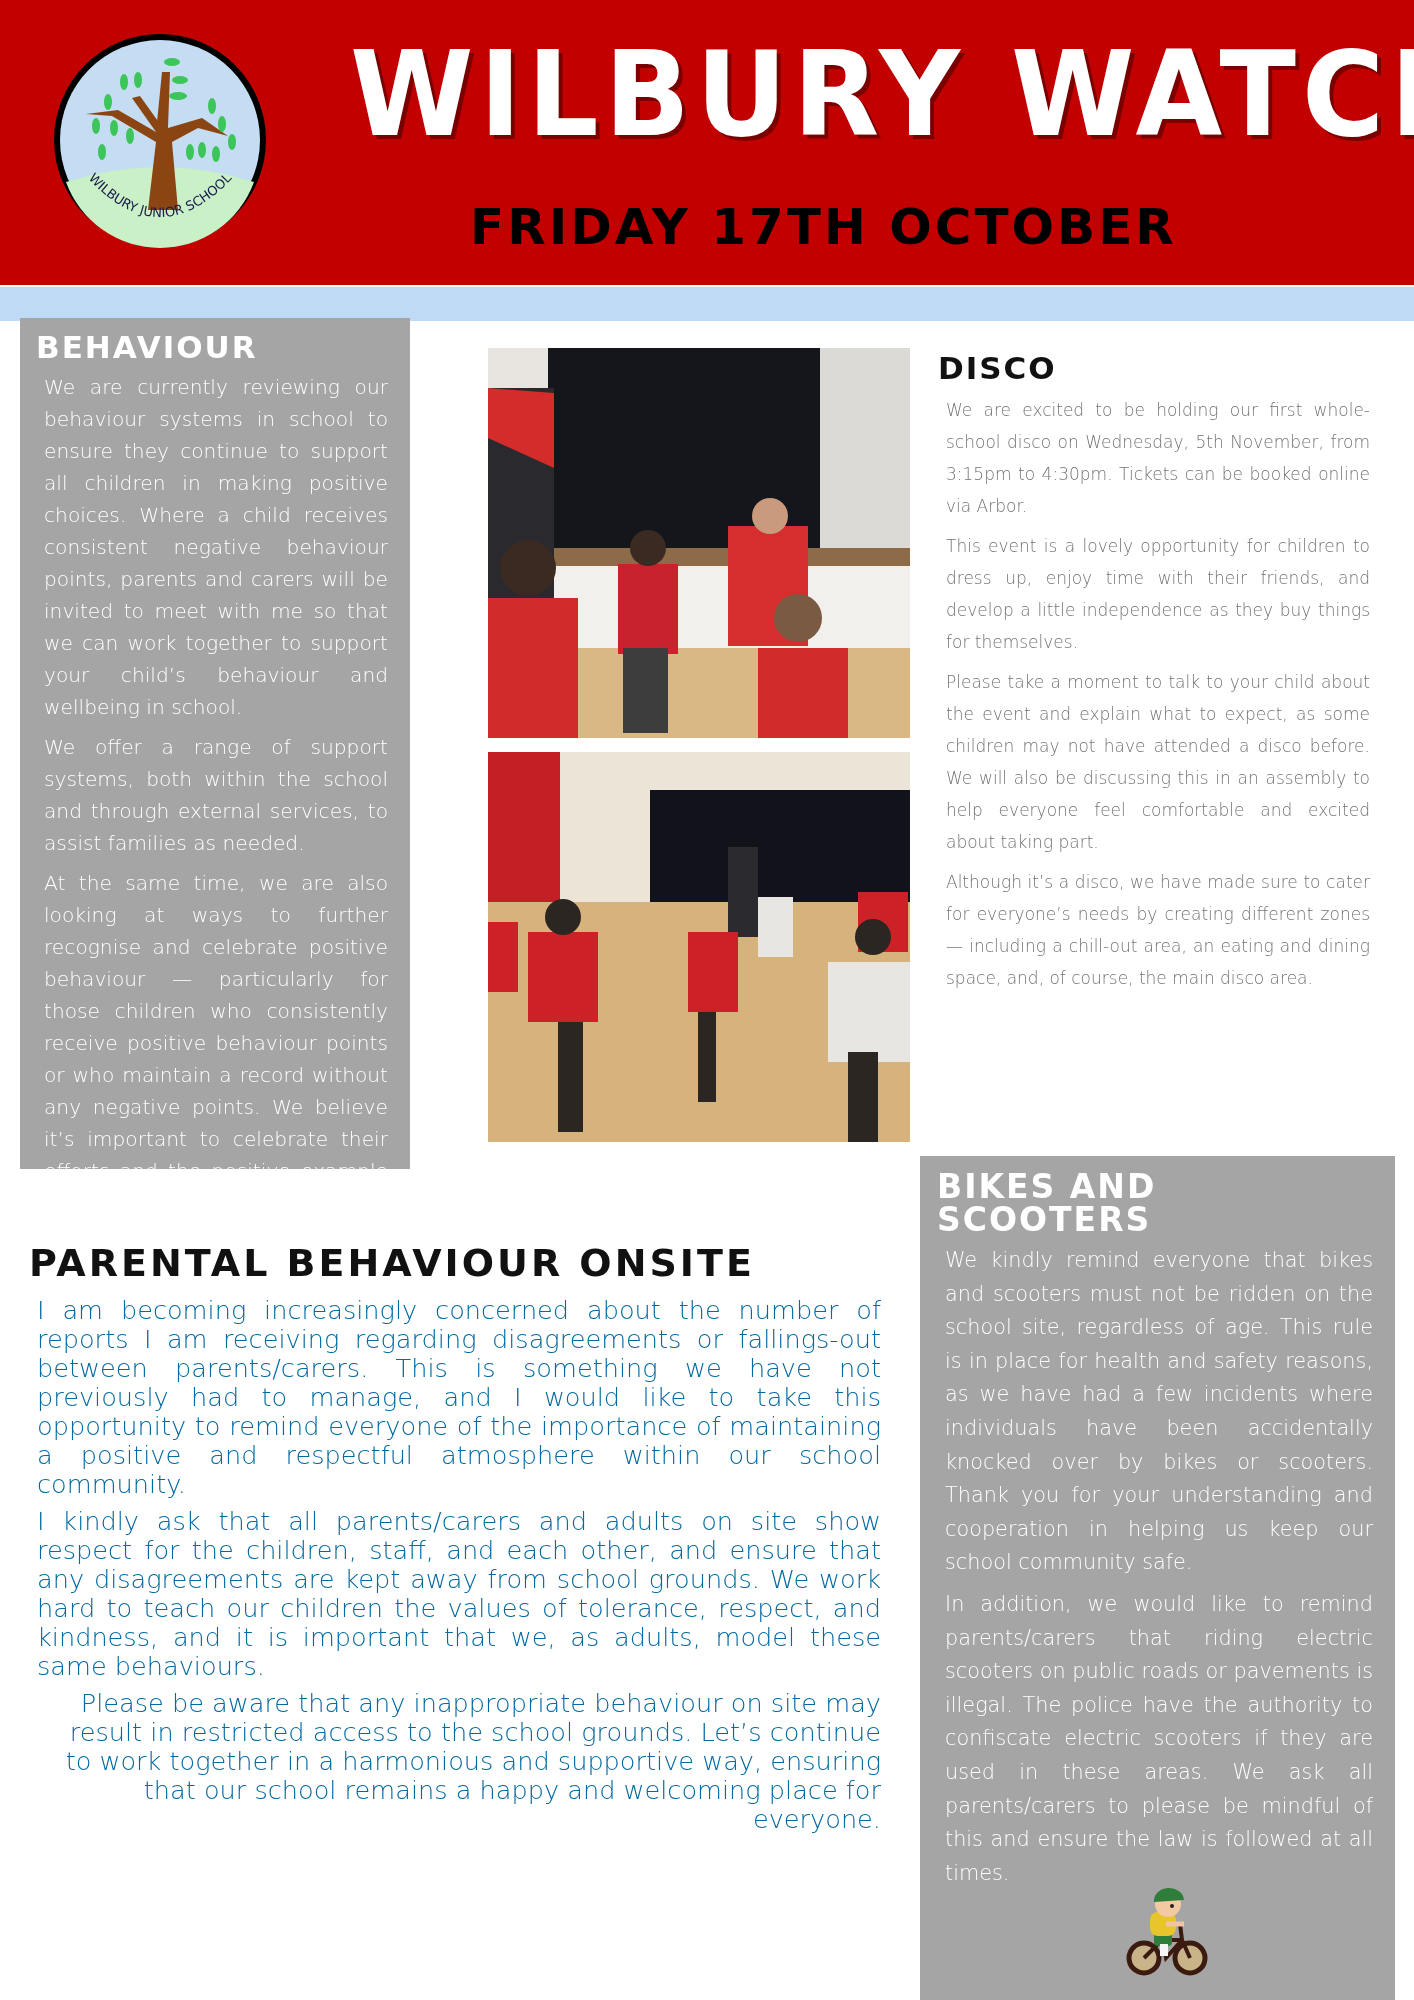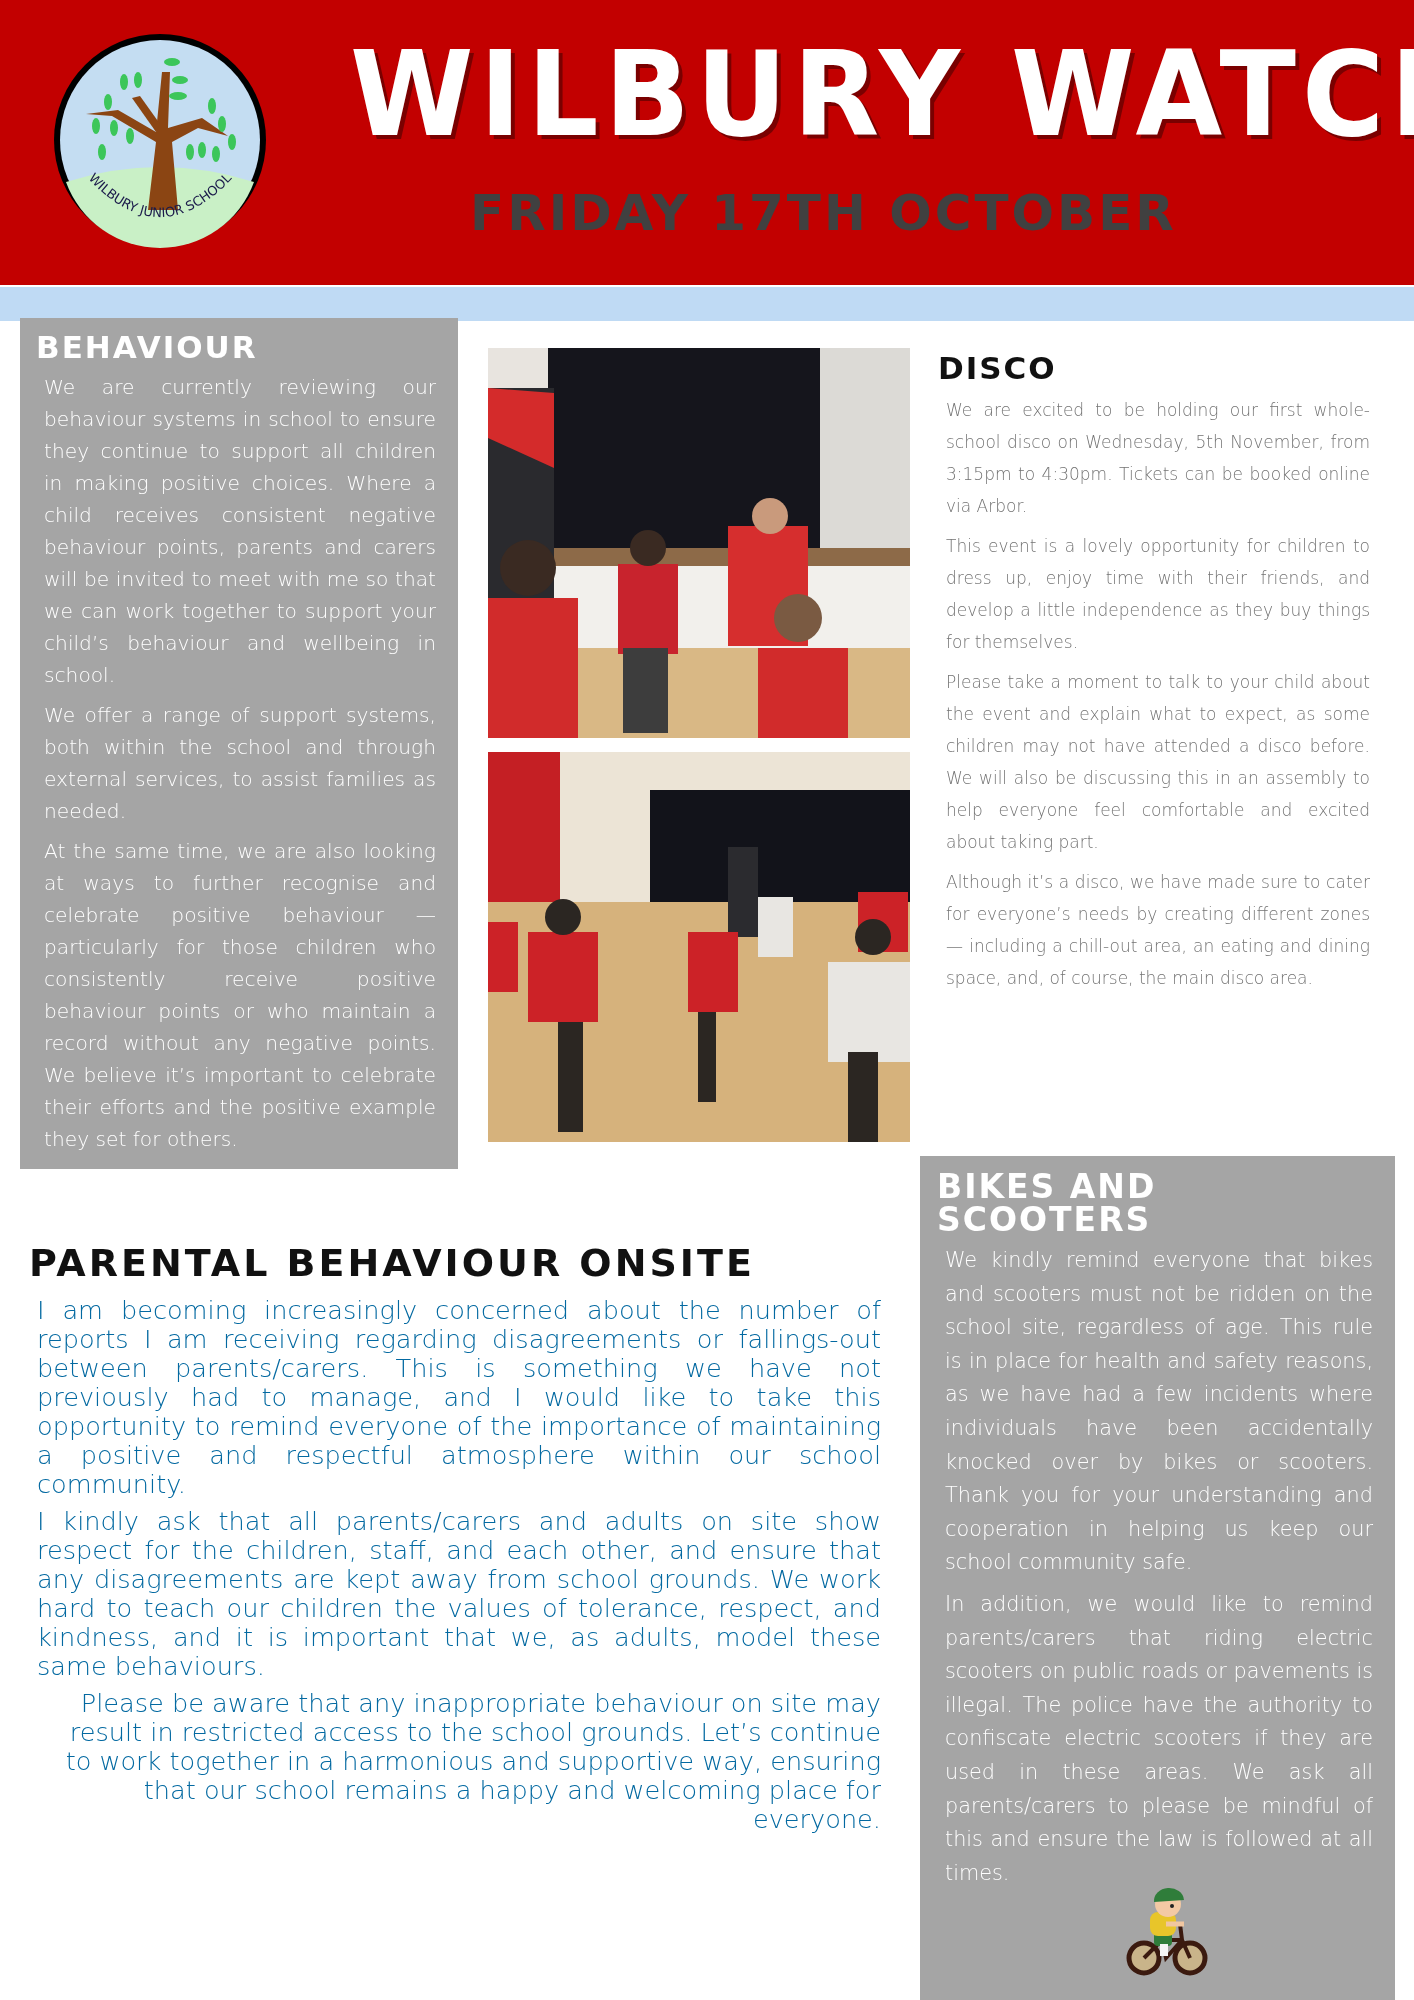--- a/index.html
+++ b/index.html
@@ -20,37 +20,37 @@
     position: absolute; left: 52px; top: 32px; width: 216px; height: 216px;
   }
   .title {
     position: absolute; left: 350px; top: 38px; width: 1010px;
     font-family: "DejaVu Sans", sans-serif; font-weight: bold;
     font-size: 112px; letter-spacing: 6px; color: #ffffff;
     text-shadow: 4px 4px 0 #7a0000; line-height: 1; white-space: nowrap;
     transform: scaleY(1.05);
   }
   .subtitle {
-    position: absolute; left: 470px; top: 188px; width: 600px;
+    position: absolute; left: 470px; top: 202px; width: 600px;
     font-family: "DejaVu Sans", sans-serif; font-weight: bold;
-    font-size: 50px; letter-spacing: 3px; color: #404040; line-height: 1;
+    font-size: 50px; letter-spacing: 3px; color: #000000; line-height: 1;
     white-space: nowrap;
   }
   .heading {
     font-family: "DejaVu Sans", sans-serif; font-weight: bold;
     text-transform: uppercase; letter-spacing: 2px; line-height: 1;
   }
   .body-text {
     font-family: "DejaVu Sans", sans-serif; text-align: justify;
     font-weight: 300;
   }
   .body-text p { margin: 8px; }
 
   .behaviour-box {
-    position: absolute; left: 20px; top: 318px; width: 438px; height: 851px;
+    position: absolute; left: 20px; top: 318px; width: 390px; height: 851px;
     background: #A5A5A5; box-sizing: border-box; padding: 14px 14px 0 16px;
   }
   .behaviour-box .heading { font-size: 31px; color: #ffffff; margin-bottom: 8px; }
   .behaviour-box .body-text { font-size: 20.2px; line-height: 32px; color: #ffffff; }
 
   .photo {
     position: absolute; left: 488px; width: 422px; height: 390px; overflow: hidden;
   }
   .photo-1 { top: 348px; }
   .photo-2 { top: 752px; }

